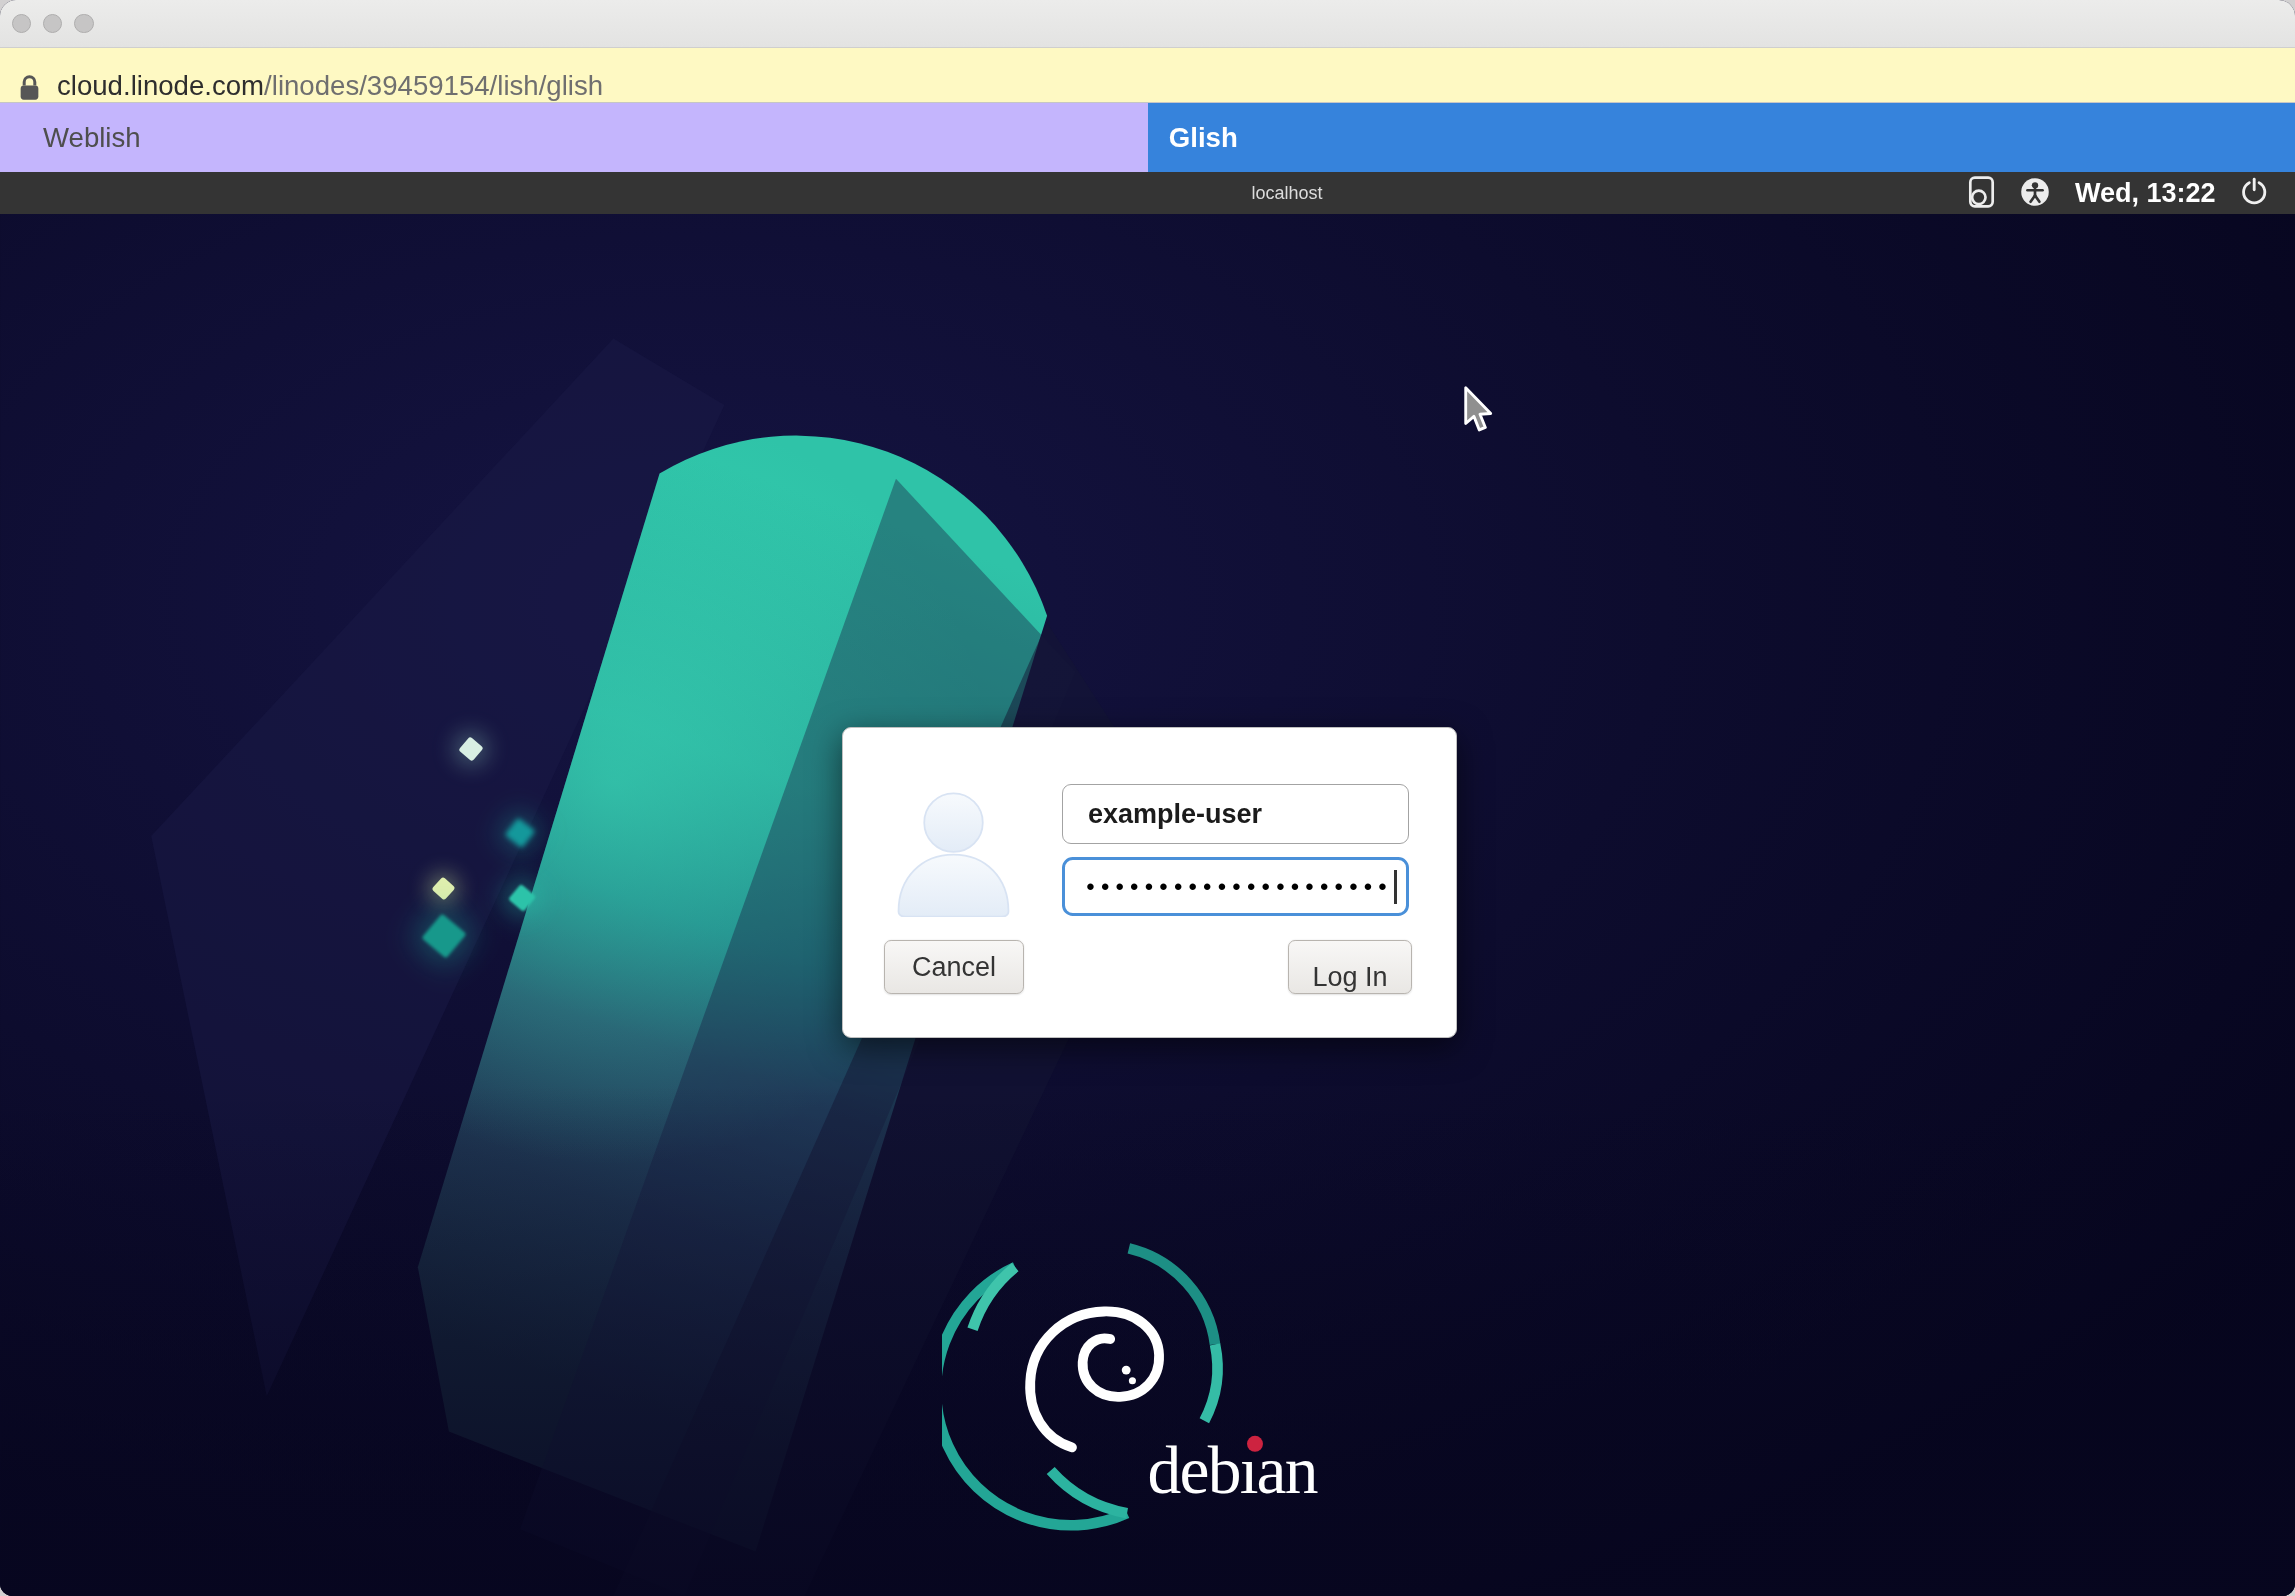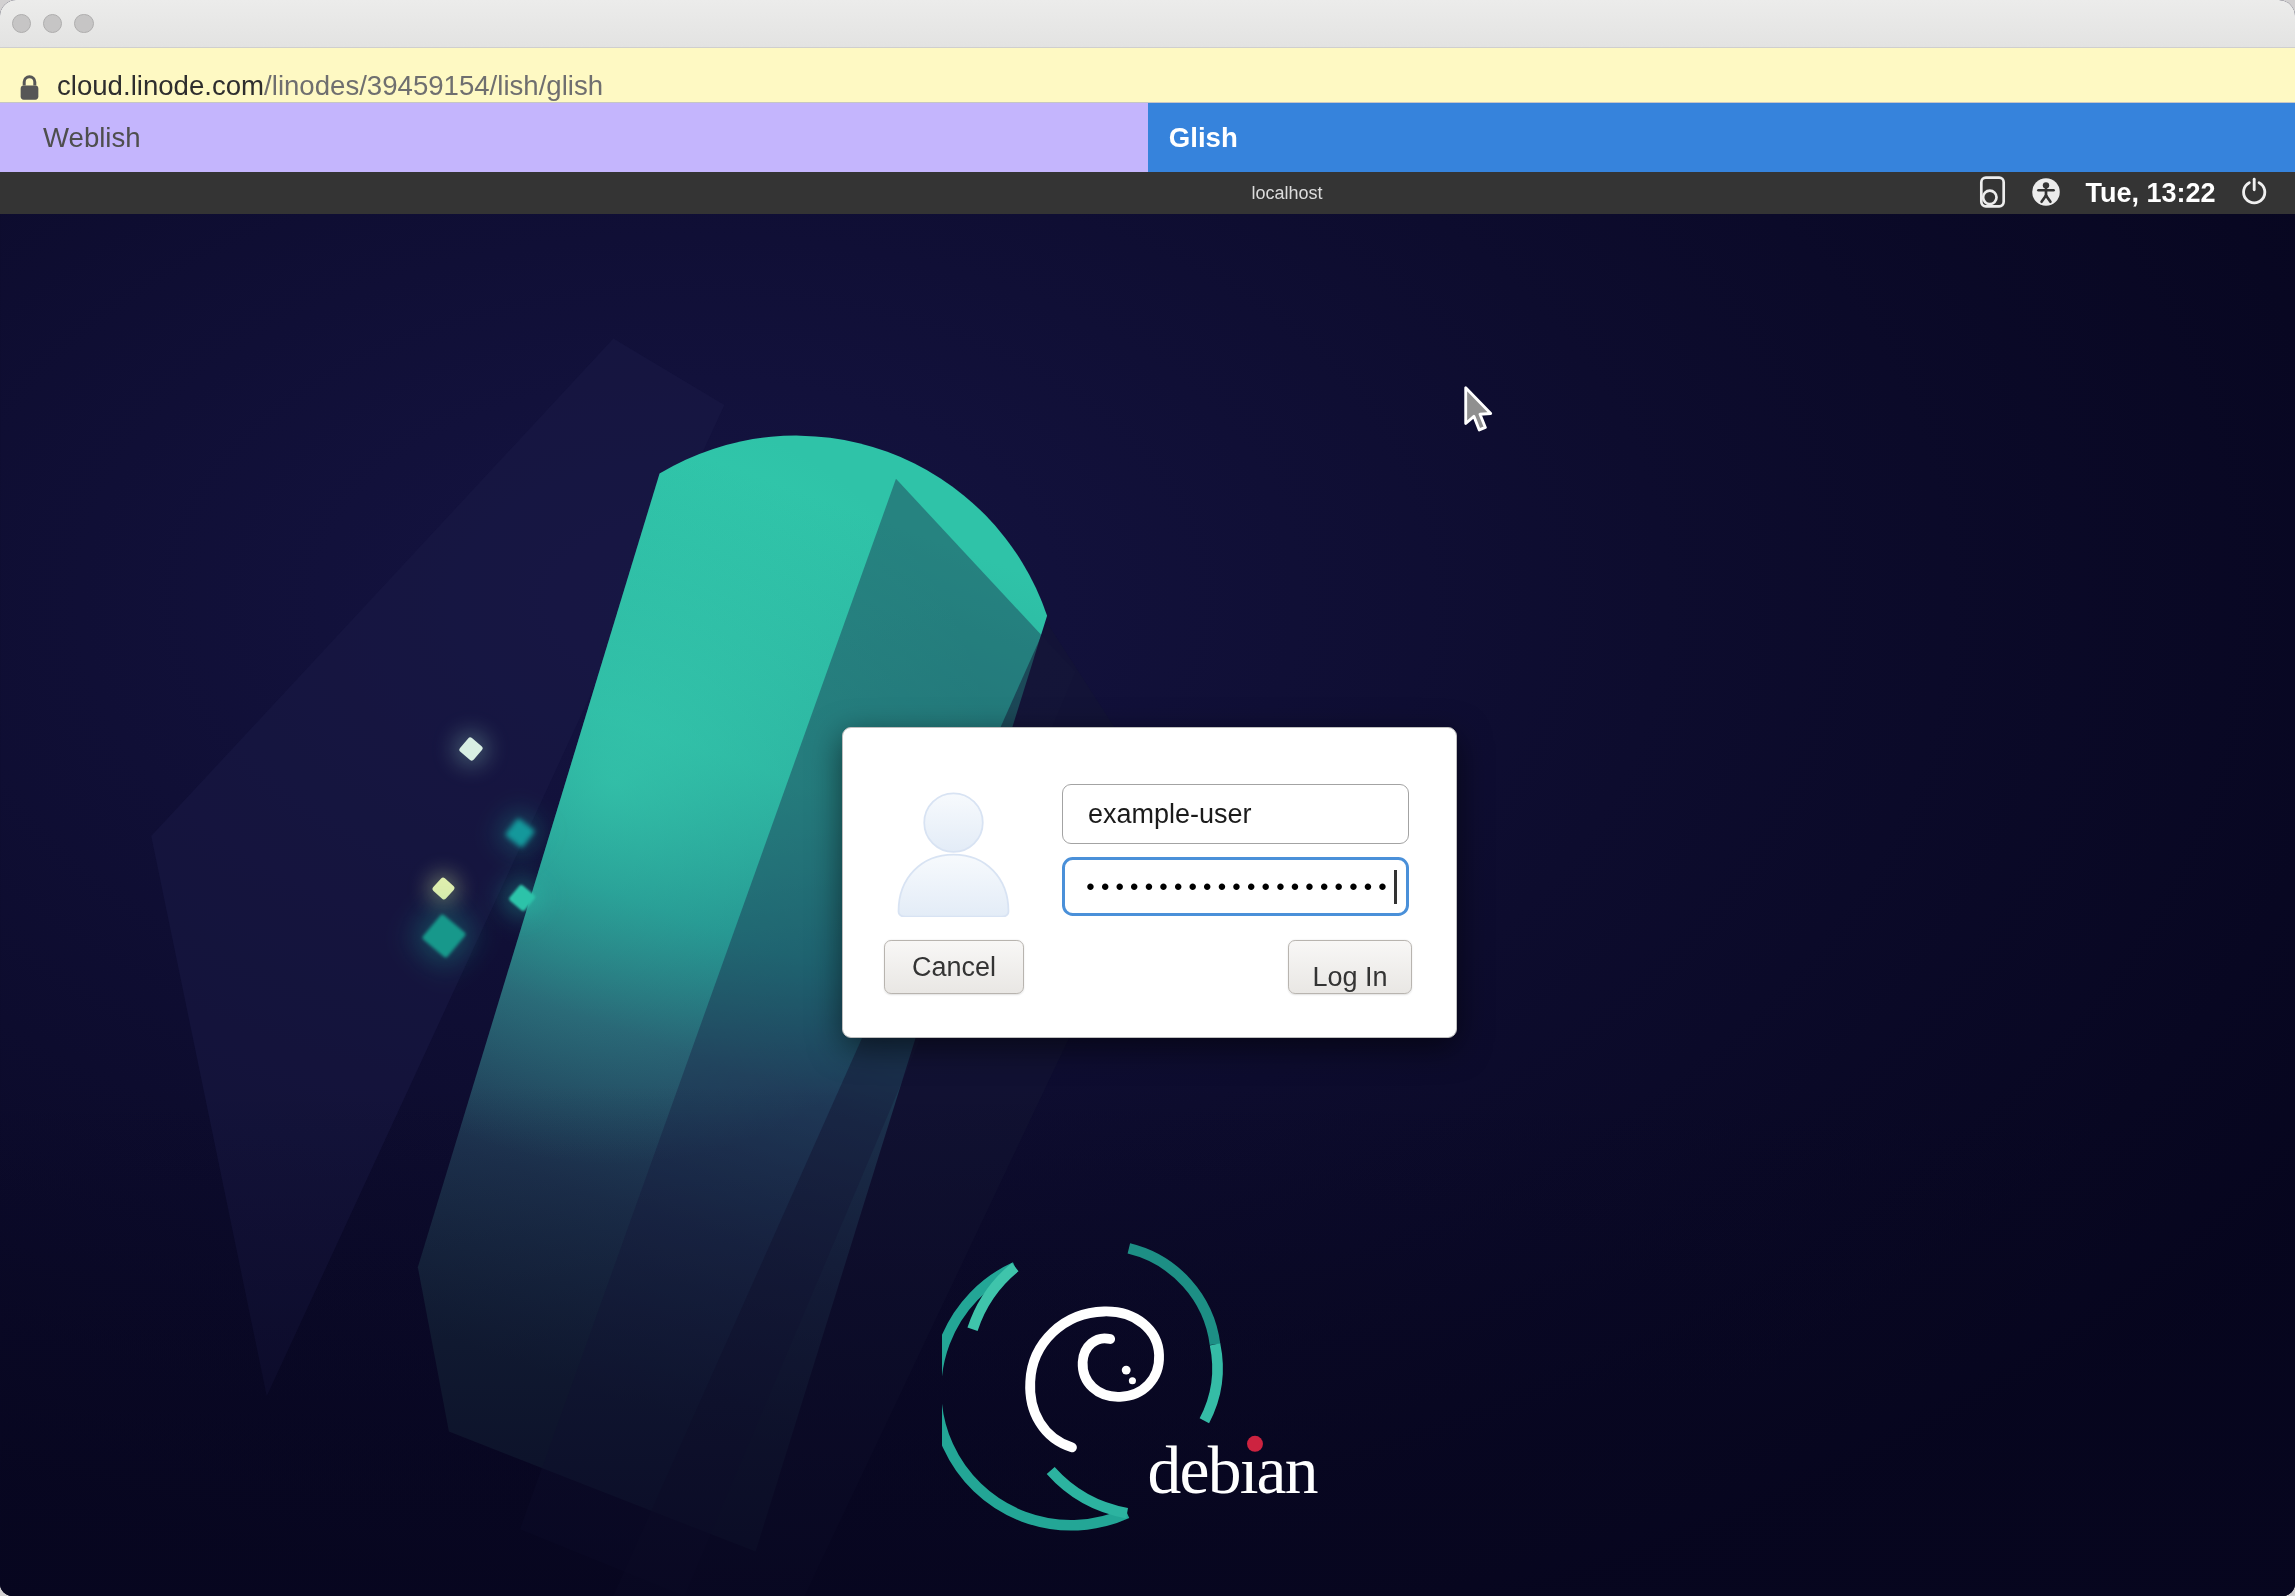--- a/index.html
+++ b/index.html
@@ -53,21 +53,21 @@
   .sq5 { left:428px; top:706px; width:32px; height:32px; background:#17988b; transform:rotate(40deg);
          filter:blur(1.8px); box-shadow:0 0 30px 7.1px rgba(25,170,150,.40); }
 
   
   .login-card { position:absolute; left:842px; top:513px; width:615px; height:311px;
                 background:#ffffff; border:0.9px solid #bfbfbf; border-radius:9px;
                 box-shadow:0 9px 32px rgba(0,0,0,.55); }
   .avatar { position:absolute; left:44px; top:50px; }
   .field { position:absolute; background:#fff; display:flex; align-items:center; }
   .field-user { left:219px; top:56px; width:347px; height:60px; border:1.8px solid #a3a3a3;
-                border-radius:9px; padding-left:25px; font-size:27px; color:#1b1b1b; }
+                border-radius:9px; padding-left:25px; font-size:27px; color:#1b1b1b;font-weight:bold; }
   .field-pass { left:219px; top:129px; width:347px; height:59px; border:3.6px solid #4a90d9;
                 border-radius:10.7px; padding-left:21.3px; }
   .dots { font-size:24px; letter-spacing:6.2px; color:#000; line-height:1; white-space:nowrap; }
   .caret { width:2.7px; height:34px; background:#333; margin-left:0.9px; }
   .btn { position:absolute; height:54px; border:1.3px solid #b8b4af; border-radius:7.1px;
          background:linear-gradient(#f8f7f6,#e9e7e4); font-size:27px; color:#343434;
          display:flex; align-items:center; justify-content:center;
          box-shadow:0 0.9px 1.8px rgba(0,0,0,.12); font-family:inherit; }
   .btn-cancel { left:41px; top:212px; width:140px; }
   .btn-login  { left:445px; top:212px; width:124px;align-items:flex-end; }
@@ -121,21 +121,21 @@
           <circle cx="18" cy="18" r="15.5" fill="#ececec"></circle>
           <circle cx="18" cy="10.5" r="3.6" fill="#343434"></circle>
           <g stroke="#343434" stroke-width="3" stroke-linecap="round" fill="none">
             <line x1="9.5" y1="16" x2="26.5" y2="16"></line>
             <line x1="18" y1="14.5" x2="18" y2="22"></line>
             <line x1="18" y1="22" x2="13" y2="29"></line>
             <line x1="18" y1="22" x2="23" y2="29"></line>
           </g>
         </svg>
       </span>
-      <span class="clock">Tue, 13:22</span>
+      <span class="clock">Wed, 13:22</span>
       <span>
         <svg width="28.4" height="28.4" viewBox="0 0 32 32">
           <path d="M 10.5,6.5 A 12,12 0 1 0 21.5,6.5" fill="none" stroke="#f0f0f0" stroke-width="3.2" stroke-linecap="round"></path>
           <line x1="16" y1="2.5" x2="16" y2="14.5" stroke="#f0f0f0" stroke-width="3.2" stroke-linecap="round"></line>
         </svg>
       </span>
     </div>
   </div>
 
   <div class="desktop">

